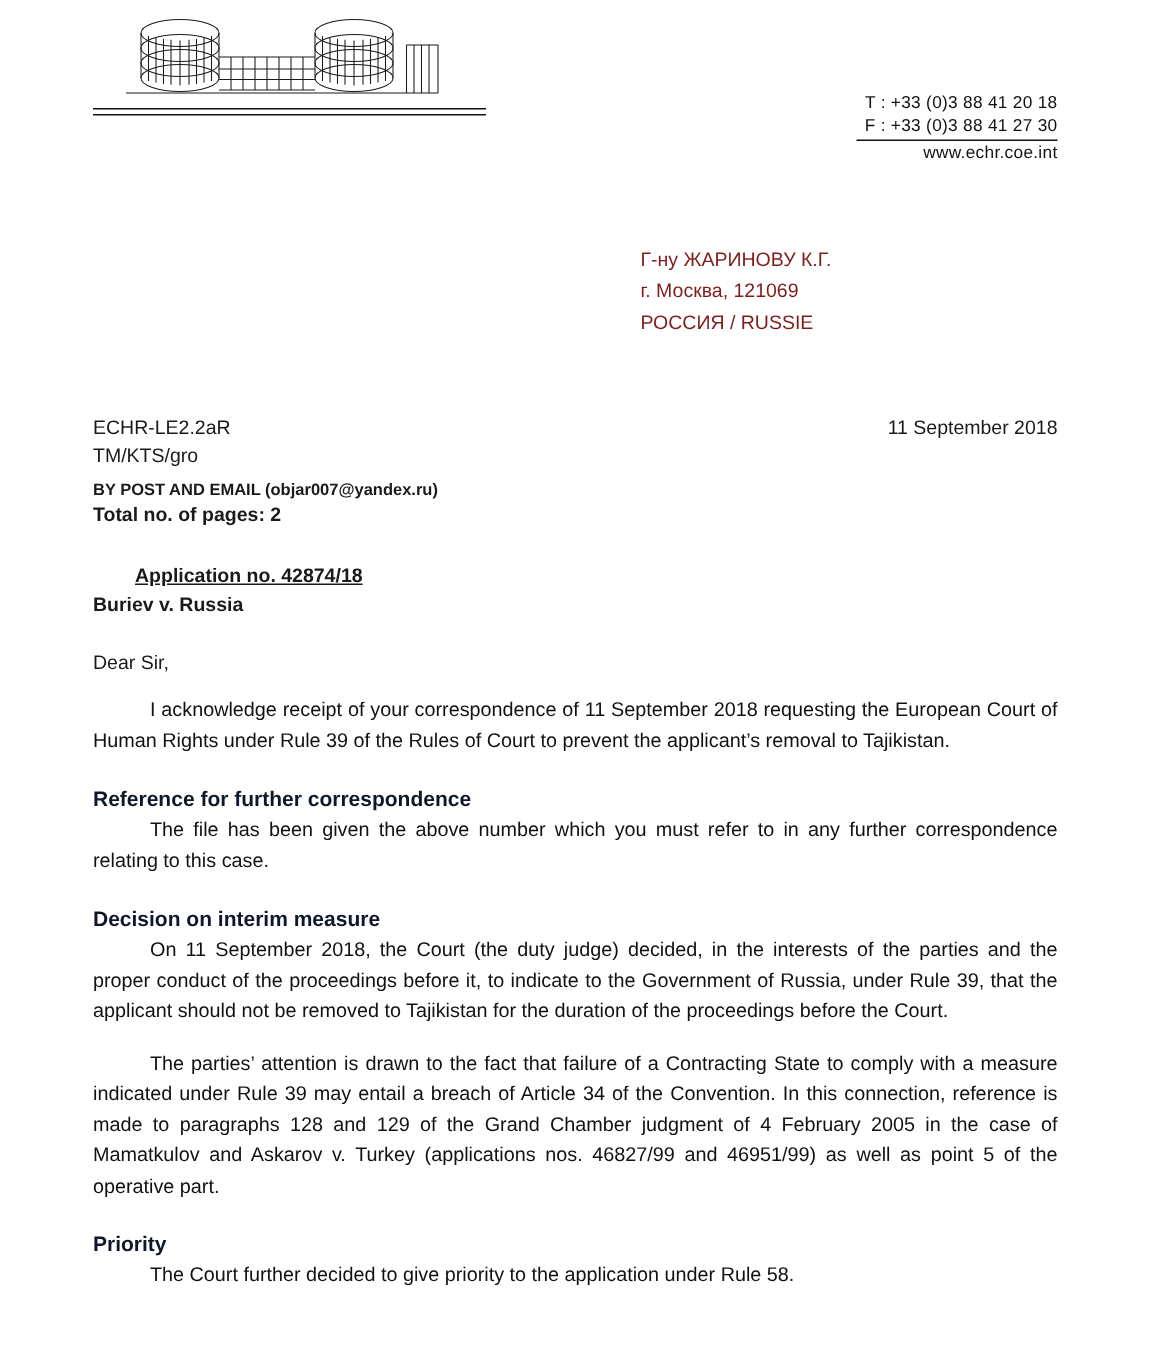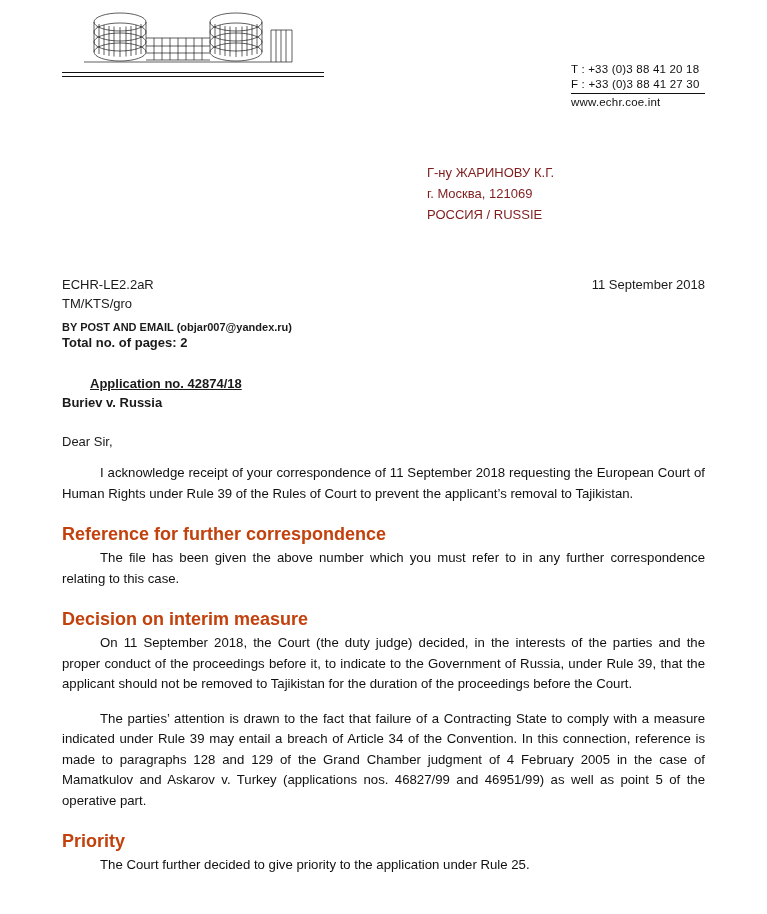--- a/index.html
+++ b/index.html
@@ -61,20 +61,21 @@
   .logo-rule2 {
     width: 262px;
     height: 1px;
     background: #111;
     margin-top: 3px;
   }
   .contact-block {
     position: absolute;
     right: 0;
     top: 62px;
+    text-align: right;
     font-size: 11.5px;
     line-height: 15px;
     color: #111;
     letter-spacing: 0.2px;
   }
   .contact-block div {
     white-space: nowrap;
   }
   .contact-rule {
     border-top: 1px solid #111;
@@ -142,24 +143,24 @@
     font-size: 13.2px;
     line-height: 20.5px;
     text-align: justify;
     margin: 14px 0 0 0;
     color: #111;
   }
   p.indent {
     text-indent: 38px;
   }
   h3.section {
-    font-size: 18px;
+    font-size: 14px;
     font-weight: bold;
     margin: 20px 0 0 0;
-    color: #c2410c;
+    color: #0f172a;
   }
   h3.section + p.body-text {
     margin-top: 3px;
   }
   .italic { }
 </style>
 </head>
 <body>
 
 <div class="page">
@@ -231,15 +232,15 @@
 
   <h3 class="section">Reference for further correspondence</h3>
   <p class="body-text indent">The file has been given the above number which you must refer to in any further correspondence relating to this case.</p>
 
   <h3 class="section">Decision on interim measure</h3>
   <p class="body-text indent">On 11 September 2018, the Court (the duty judge) decided, in the interests of the parties and the proper conduct of the proceedings before it, to indicate to the Government of Russia, under Rule 39, that the applicant should not be removed to Tajikistan for the duration of the proceedings before the Court.</p>
 
   <p class="body-text indent"><span>The parties’ attention is drawn to the fact that failure of a Contracting State to comply with a measure indicated under Rule 39 may entail a breach of Article 34 of the Convention. In this connection, reference is made to paragraphs 128 and 129 of the Grand Chamber judgment of 4 February 2005 in the case of </span><span class="italic">Mamatkulov and Askarov v. Turkey</span><span> (applications nos. 46827/99 and 46951/99) as well as point 5 of the operative part.</span></p>
 
   <h3 class="section">Priority</h3>
-  <p class="body-text indent">The Court further decided to give priority to the application under Rule 25.</p>
+  <p class="body-text indent">The Court further decided to give priority to the application under Rule 58.</p>
 
 </div>
 
 </body></html>

